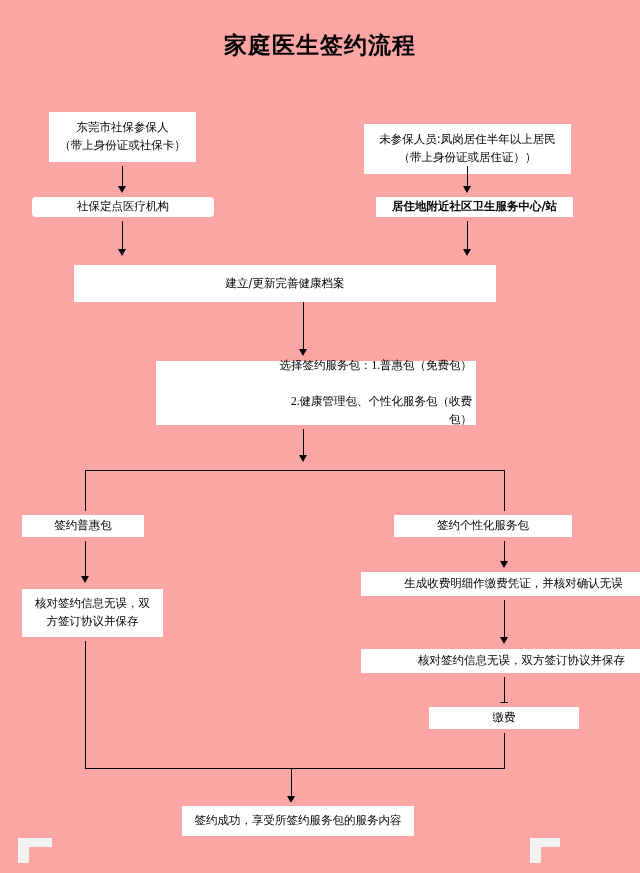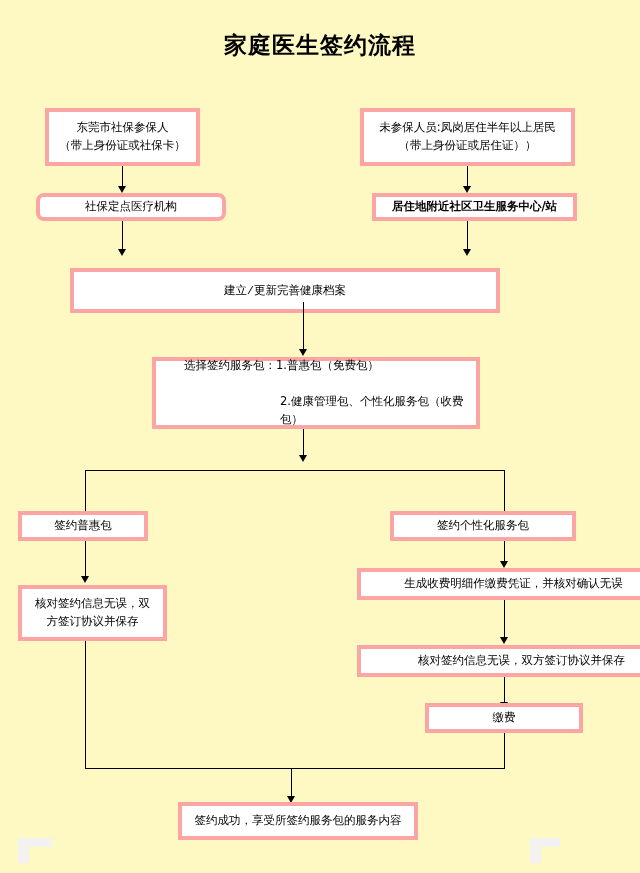--- a/index.html
+++ b/index.html
@@ -4,21 +4,21 @@
 <style>
   html, body {
     margin: 0;
     padding: 0;
     background: #ffffff;
   }
   #page {
     position: relative;
     width: 640px;
     height: 873px;
-    background: #fef9c3;
+    background: #fca5a5;
     overflow: hidden;
     font-family: "DejaVu Sans", "Liberation Sans", sans-serif;
   }
   #chart-title {
     position: absolute;
     left: 0;
     top: 30px;
     width: 640px;
     text-align: center;
     font-size: 23px;
@@ -36,22 +36,23 @@
     line-height: 1.55;
     display: flex;
     align-items: center;
     justify-content: center;
     text-align: center;
     padding: 2px 4px;
     white-space: pre-line;
   }
   .node.left-align {
     justify-content: flex-start;
-    text-align: left;
+    text-align: right;
     padding-left: 28px;
+    font-family: Liberation Serif, serif;
   }
   .node .lines { width: 100%; }
   .node .ln { display: block; }
   .node .ln-indent { display: block; padding-left: 96px; }
 
   
   .vline {
     position: absolute;
     width: 1px;
     background: #000000;
@@ -78,40 +79,40 @@
 </head>
 <body>
 
 <div id="page">
 
   <div id="chart-title">家庭医生签约流程</div>
 
   <div class="node" style="left:45px; top:108px; width:155px; height:58px;">东莞市社保参保人
 （带上身份证或社保卡）</div>
 
-  <div class="node" style="left:360px; top:108px; width:215px; height:58px;">未参保人员:凤岗居住半年以上居民
+  <div class="node" style="left:360px; top:120px; width:215px; height:58px;">未参保人员:凤岗居住半年以上居民
 （带上身份证或居住证））</div>
 
   <div class="vline" style="left:122px; top:166px; height:21px;"></div>
   <div class="arrow" style="left:118px; top:186px;"></div>
 
   <div class="vline" style="left:467px; top:166px; height:21px;"></div>
   <div class="arrow" style="left:463px; top:186px;"></div>
 
-  <div class="node" style="left:36px; top:193px; width:190px; height:28px;border-radius:8px;">社保定点医疗机构</div>
+  <div class="node" style="left:28px; top:193px; width:190px; height:28px;border-radius:8px;">社保定点医疗机构</div>
 
   <div class="node" style="left:372px; top:193px; width:205px; height:28px;font-weight:bold;">居住地附近社区卫生服务中心/站</div>
 
   <div class="vline" style="left:122px; top:221px; height:29px;"></div>
   <div class="arrow" style="left:118px; top:249px;"></div>
 
   <div class="vline" style="left:467px; top:221px; height:29px;"></div>
   <div class="arrow" style="left:463px; top:249px;"></div>
 
-  <div class="node" style="left:70px; top:268px; width:430px; height:45px;font-family:Liberation Mono, monospace;">建立/更新完善健康档案</div>
+  <div class="node" style="left:70px; top:261px; width:430px; height:45px;">建立/更新完善健康档案</div>
 
   <div class="vline" style="left:303px; top:302px; height:48px;"></div>
   <div class="arrow" style="left:299px; top:349px;"></div>
 
   <div class="node left-align" style="left:152px; top:357px; width:328px; height:72px;">
     <span class="lines">
       <span class="ln">选择签约服务包：1.普惠包（免费包）</span>
       <span class="ln-indent">2.健康管理包、个性化服务包（收费包）</span>
     </span>
   </div>

